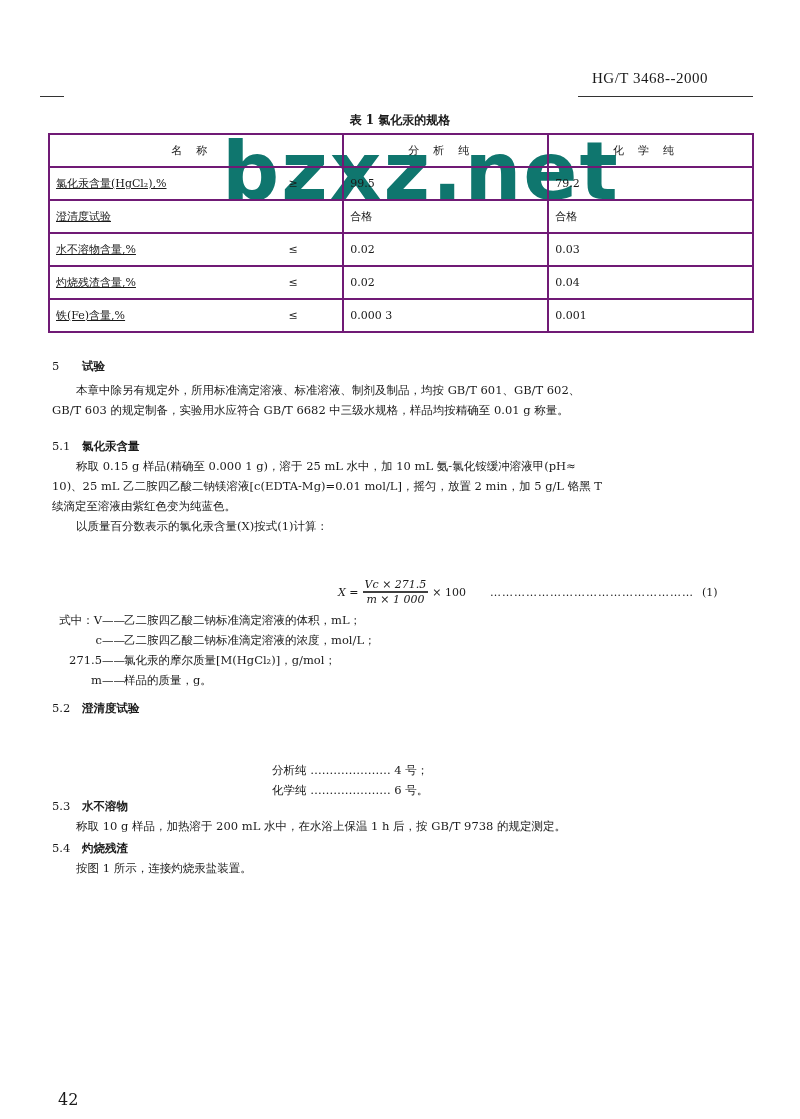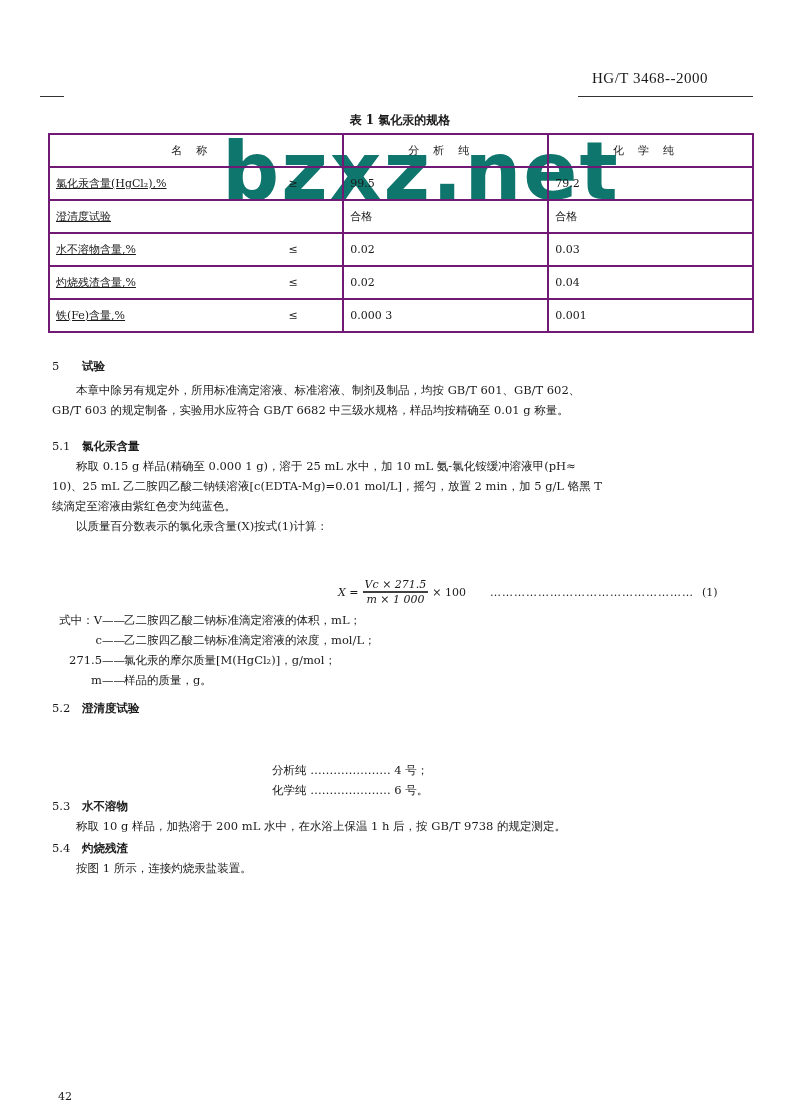--- a/index.html
+++ b/index.html
@@ -45,21 +45,21 @@
   }
   .frac { display: inline-flex; flex-direction: column; align-items: center; margin: 0 4px; font-style: italic; }
   .frac .top { border-bottom: 2px solid #404040; padding: 0 2px; }
   .formula .dots { margin-left: 24px; letter-spacing: 1px; }
   .formula .eqno { margin-left: 8px; }
   .where { position: absolute; left: 30px; top: 610px; font-size: 11.5px; line-height: 20px; }
   .where .row { display: flex; }
   .where .sym { width: 72px; text-align: right; }
   .where .dash { width: 22px; }
   .grades { position: absolute; left: 272px; top: 740px; font-size: 11.5px; line-height: 20px; margin-top: 20px; }
-  .page-num { position: absolute; left: 58px; top: 1090px; font-size: 11px; }
+  .page-num { position: absolute; left: 58px; top: 1090px; font-size: 16px; }
 </style>
 </head>
 <body>
 
 <div class="header-code">HG/T 3468--2000</div>
 <div class="header-rule" style="left:40px;width:24px;"></div>
 <div class="header-rule" style="left:578px;width:175px;"></div>
 
 <div class="table-caption">表 1  氯化汞的规格</div>
 

